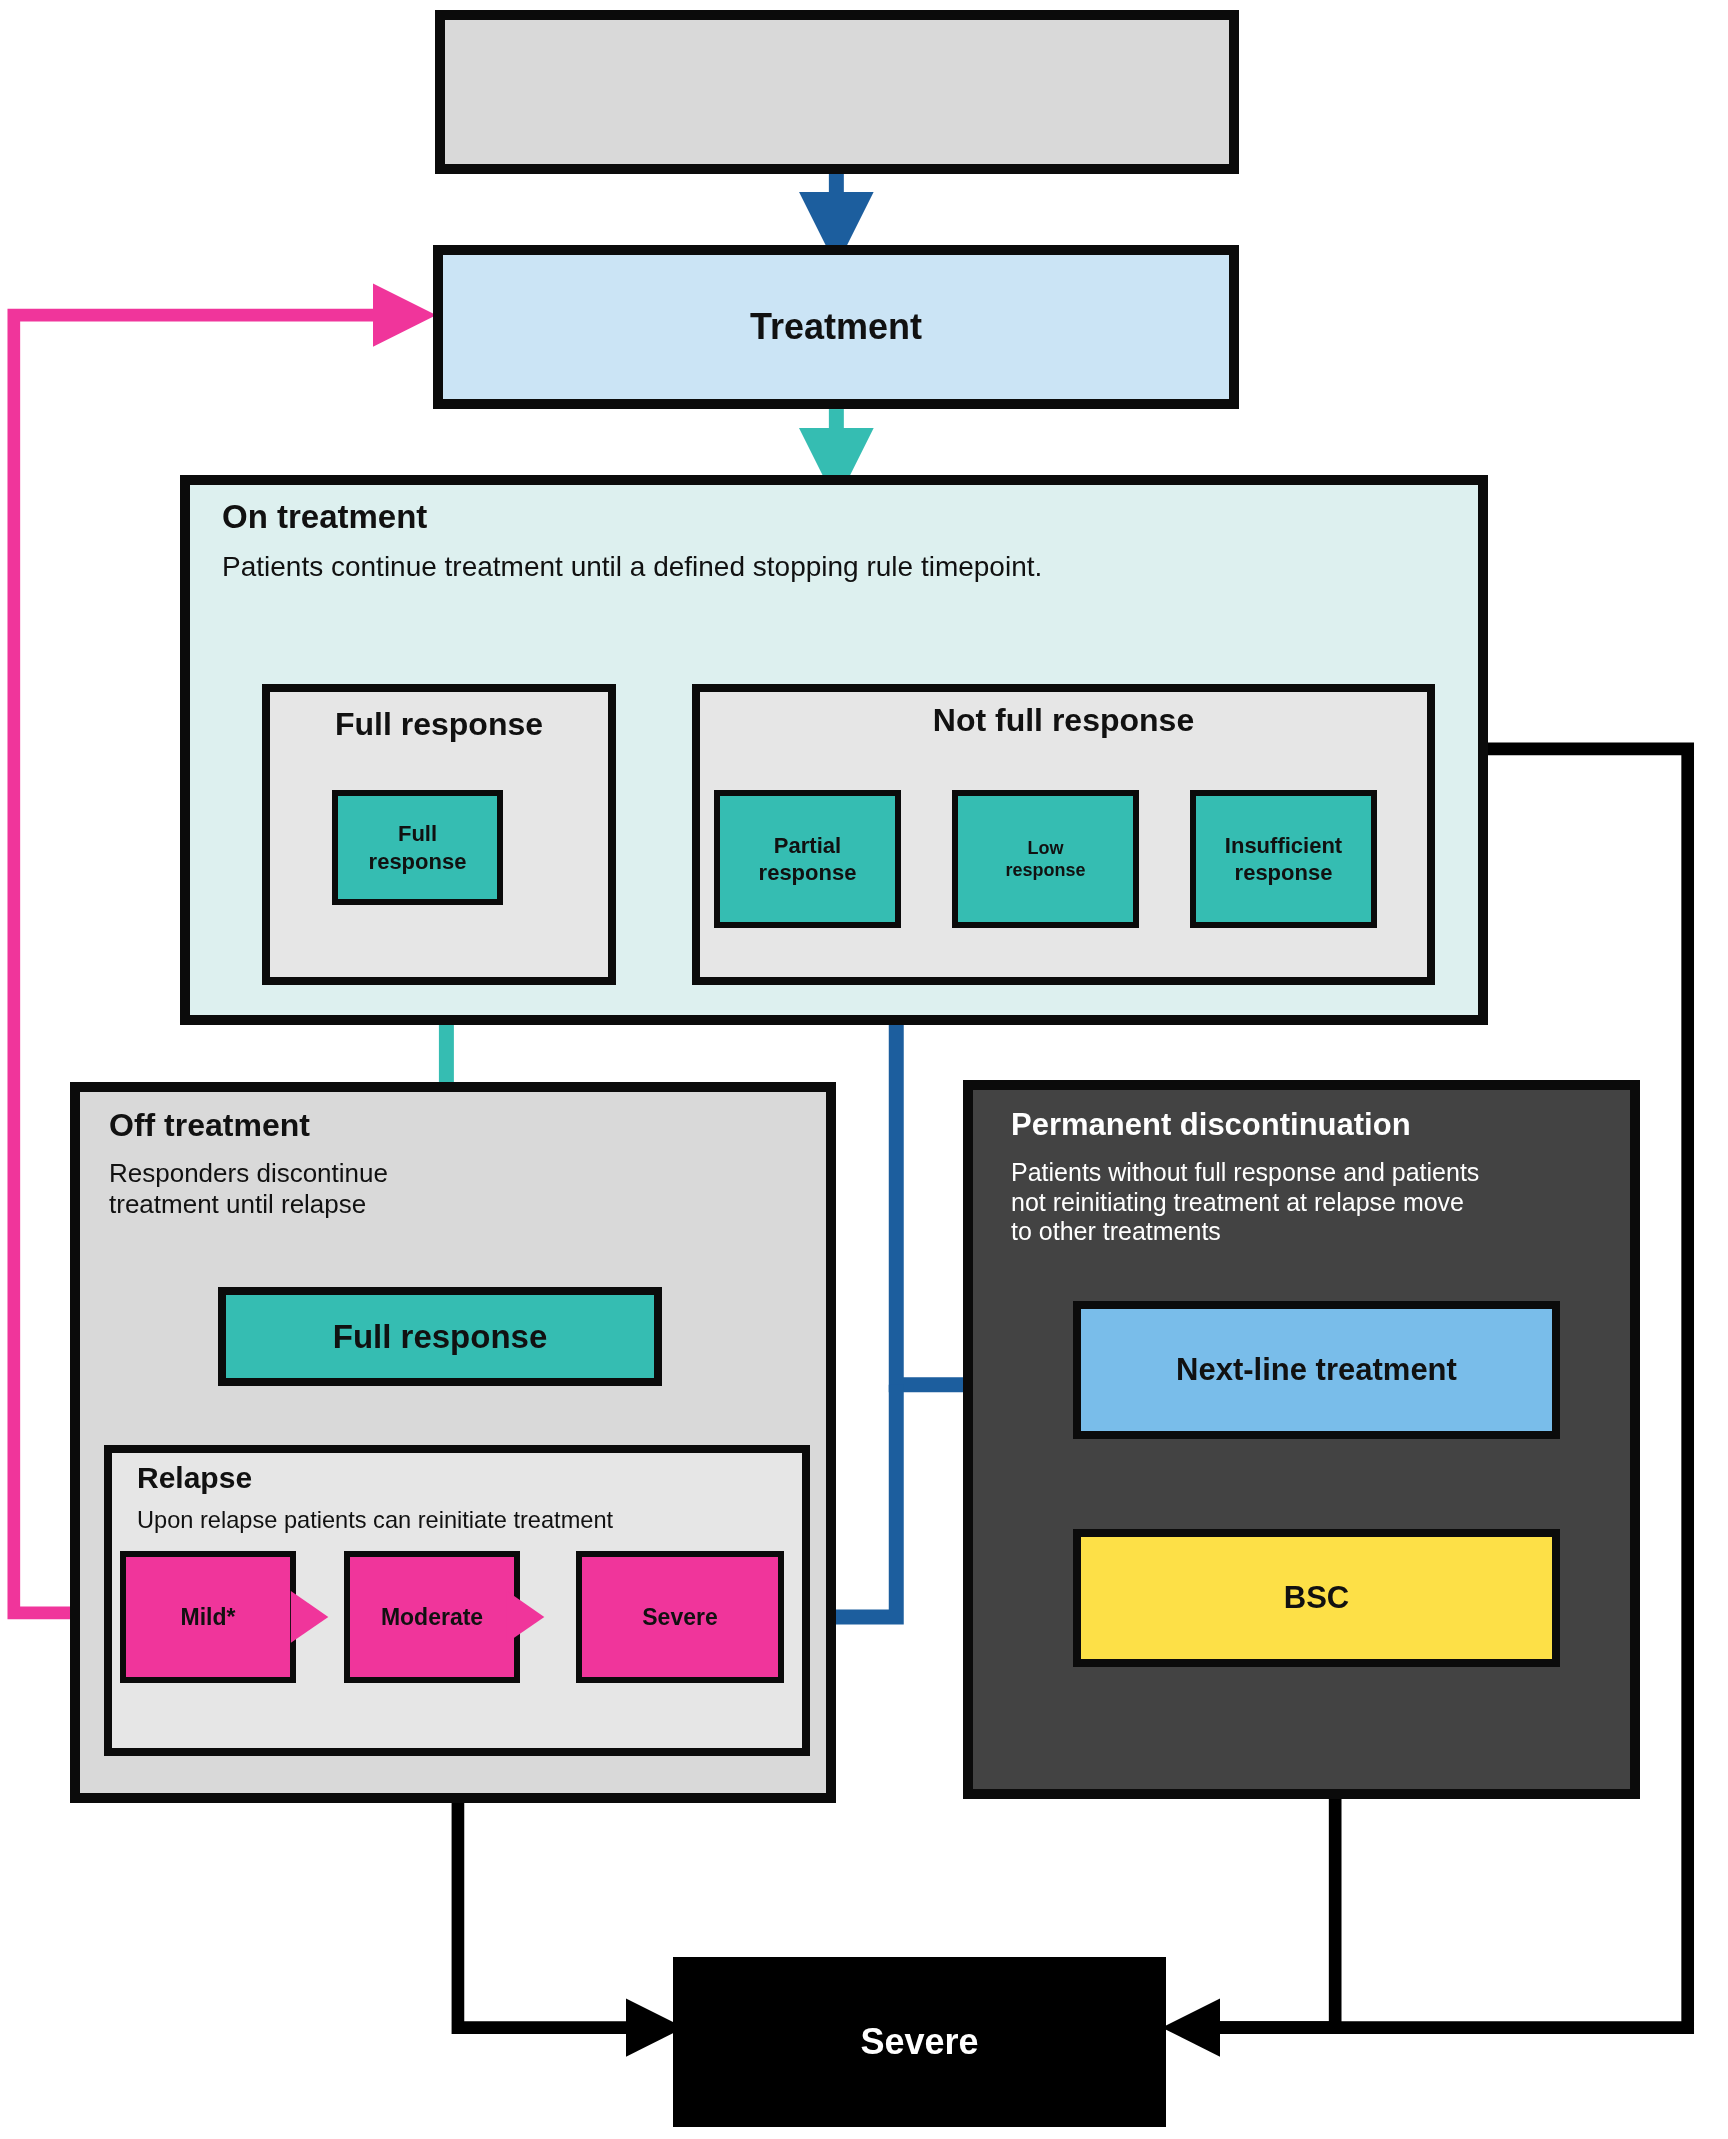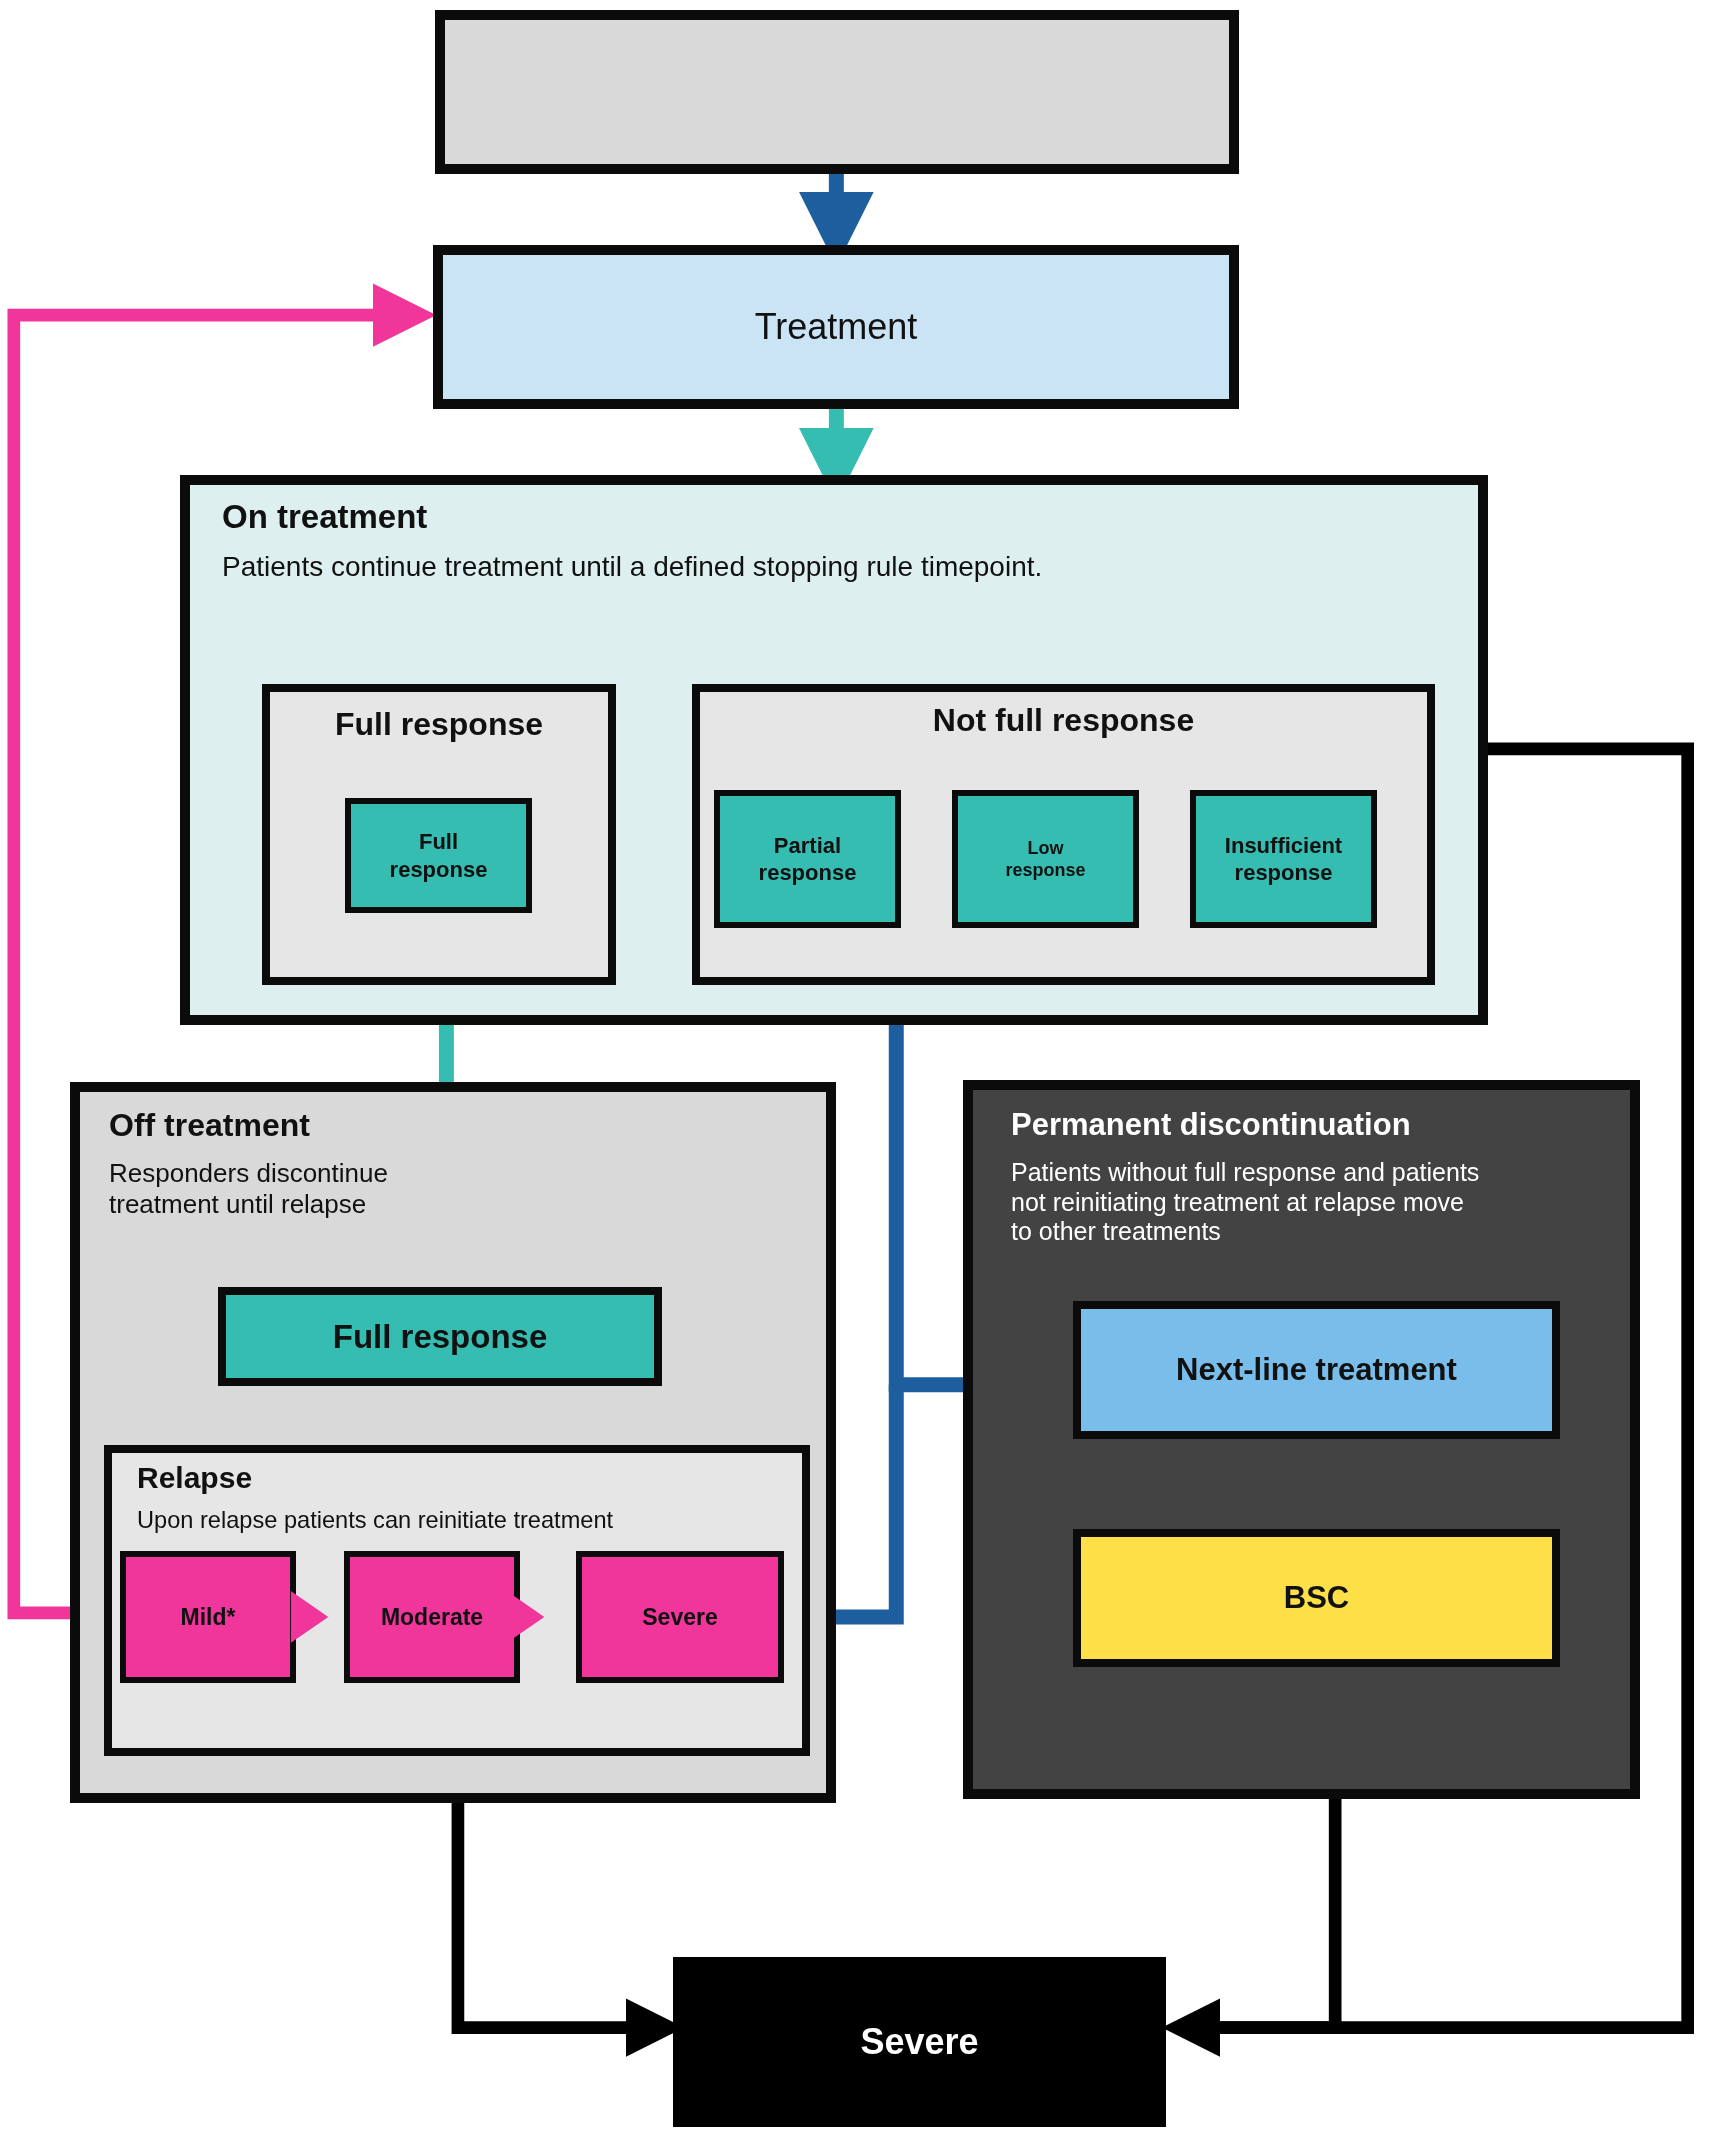--- a/index.html
+++ b/index.html
@@ -107,30 +107,30 @@
       <path d="M2578,1300 L2930,1300 L2930,3520 L2070,3520" stroke="#000" stroke-width="22" fill="none"></path>
     </g>
   </svg>
 
   <div class="box bd grey" style="left:435px;top:10.4px;width:804px;height:164px;">
     <div style="font-size:36px;font-weight:bold;line-height:1.22;color:#111;">
     </div>
   </div>
 
   <div class="box bd paleblue" style="left:433px;top:245px;width:806px;height:164px;">
-    <span style="font-size:36px;font-weight:normal;color:#111;">Treatment</span>
+    <span style="font-size:36px;font-weight:bold;color:#111;">Treatment</span>
   </div>
 
   <div class="box bd palemint" style="left:180px;top:475px;width:1308px;height:550px;display:block;"></div>
   <div class="sect-title" style="left:222px;top:500px;font-size:33px;color:#111;">On treatment</div>
   <div class="sect-sub" style="left:222px;top:550px;font-size:28px;color:#111;">Patients continue treatment until a defined stopping rule timepoint.</div>
 
   <div class="box bd-thin lightgrey" style="left:262px;top:684px;width:354px;height:301px;display:block;"></div>
   <div style="position:absolute;left:262px;top:706px;width:354px;text-align:center;font-size:32px;font-weight:bold;color:#111;">Full response</div>
-  <div class="box bd-xthin teal" style="left:345px;top:790px;width:187px;height:115px;margin-top:8px;">
+  <div class="box bd-xthin teal" style="left:332px;top:790px;width:171px;height:115px;">
     <div style="font-size:22px;font-weight:bold;line-height:1.25;color:#111;">
       <div>Full</div>
       <div>response</div>
     </div>
   </div>
 
   <div class="box bd-thin lightgrey" style="left:692px;top:684px;width:743px;height:301px;display:block;"></div>
   <div style="position:absolute;left:692px;top:702px;width:743px;text-align:center;font-size:32px;font-weight:bold;color:#111;">Not full response</div>
 
   <div class="box bd-xthin teal" style="left:714px;top:790px;width:187px;height:138px;">

